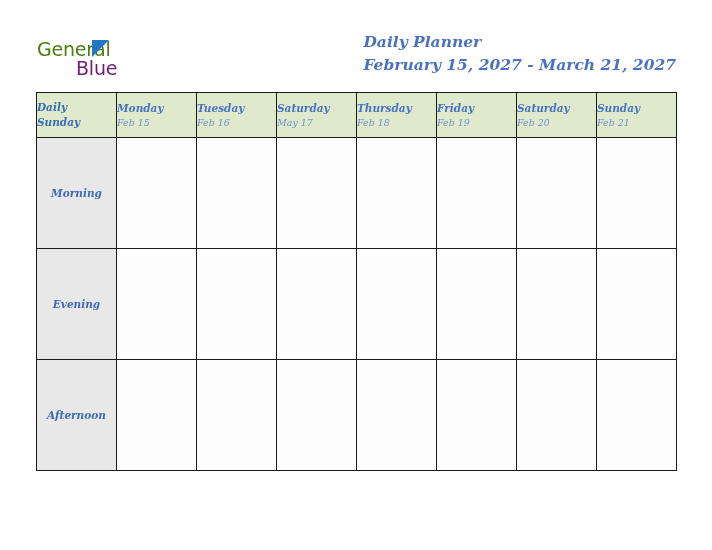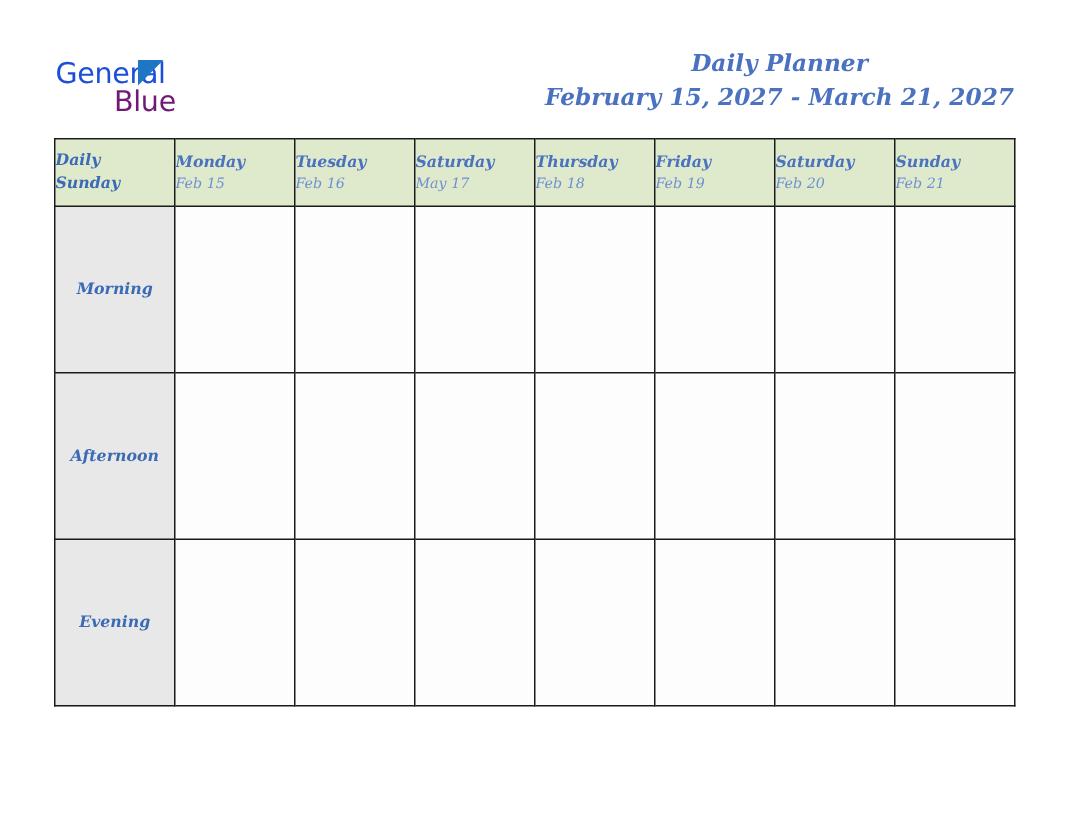--- a/index.html
+++ b/index.html
@@ -31,21 +31,21 @@
     width: 120px;
     height: 42px;
   }
   .logo-general {
     position: absolute;
     left: 0;
     top: 0;
     font-family: "DejaVu Sans", sans-serif;
     font-size: 19px;
     font-weight: 400;
-    color: #1d4ed8;
+    color: #4d7c0f;
     letter-spacing: -0.2px;
     line-height: 22px;
   }
   .logo-triangle {
     position: absolute;
     left: 55px;
     top: 2px;
     width: 0;
     height: 0;
     border-top: 17px solid #1f77c4;
@@ -60,21 +60,21 @@
     font-weight: 400;
     color: #701a75;
     letter-spacing: -0.2px;
     line-height: 22px;
   }
 
   .title-block {
     position: absolute;
     right: 36px;
     top: 32px;
-    text-align: center;
+    text-align: left;
   }
   .planner-title {
     font-family: "DejaVu Serif", serif;
     font-size: 15.5px;
     font-style: italic;
     font-weight: 700;
     color: #4a72c0;
     line-height: 20px;
     white-space: nowrap;
   }
@@ -233,36 +233,36 @@
       <td class="slot"></td>
       <td class="slot"></td>
       <td class="slot"></td>
       <td class="slot"></td>
       <td class="slot"></td>
       <td class="slot"></td>
       <td class="slot"></td>
     </tr>
     <tr>
       <td class="row-label">
+        <div class="row-label-text">Evening</div>
+      </td>
+      <td class="slot"></td>
+      <td class="slot"></td>
+      <td class="slot"></td>
+      <td class="slot"></td>
+      <td class="slot"></td>
+      <td class="slot"></td>
+      <td class="slot"></td>
+    </tr>
+    <tr>
+      <td class="row-label">
         <div class="row-label-text">Afternoon</div>
       </td>
       <td class="slot"></td>
       <td class="slot"></td>
       <td class="slot"></td>
       <td class="slot"></td>
       <td class="slot"></td>
       <td class="slot"></td>
       <td class="slot"></td>
     </tr>
-    <tr>
-      <td class="row-label">
-        <div class="row-label-text">Evening</div>
-      </td>
-      <td class="slot"></td>
-      <td class="slot"></td>
-      <td class="slot"></td>
-      <td class="slot"></td>
-      <td class="slot"></td>
-      <td class="slot"></td>
-      <td class="slot"></td>
-    </tr>
   </tbody>
 </table>
 
 </body></html>

